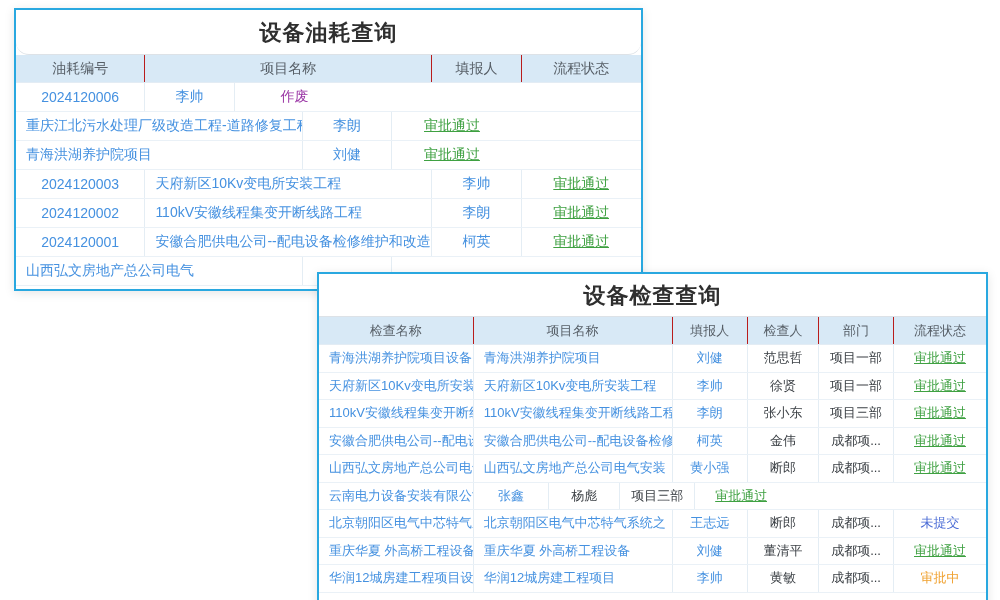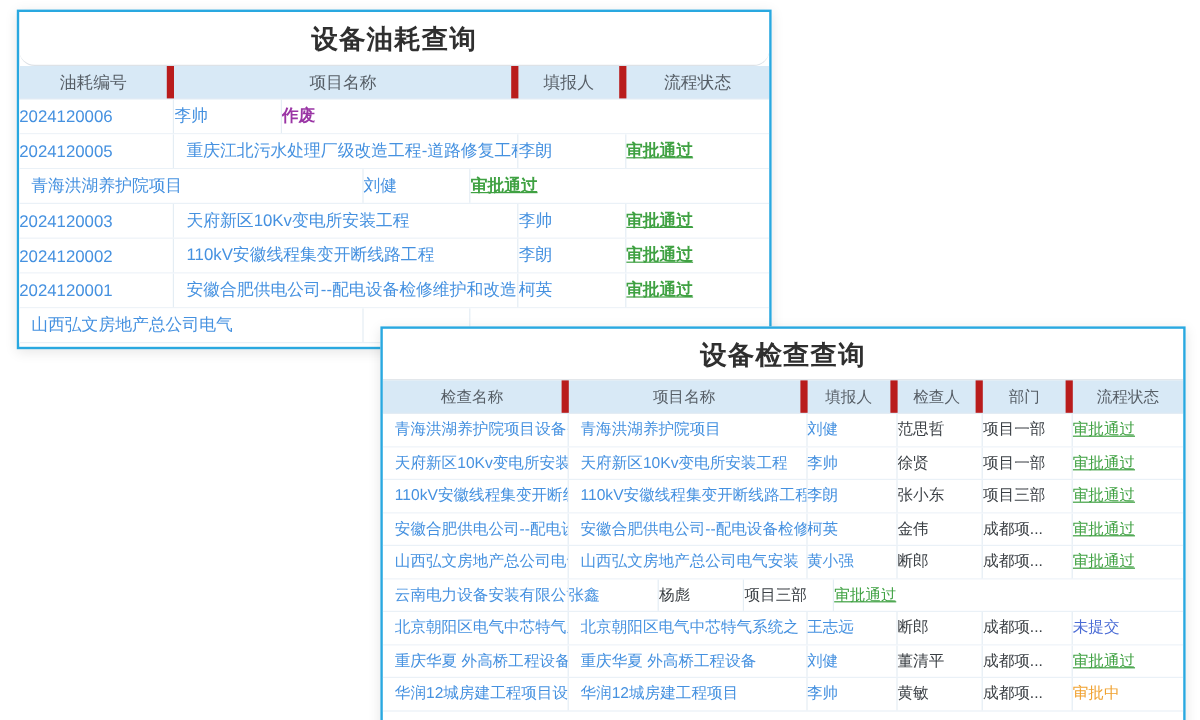--- a/index.html
+++ b/index.html
@@ -44,43 +44,43 @@
   .thead, .trow { display: flex; width: 100%; }
   .thead {
     background: var(--header-bg);
     height: 28px;
     border-bottom: 1px solid #e3ecf4;
   }
   .thead .cell {
     color: #565e66;
     font-weight: normal;
     justify-content: center;
-    border-right: 6px solid #b91c1c;
+    border-right: 1px solid #b91c1c;
   }
   .trow { border-bottom: 1px solid #eaf1f7; background: #fff; }
   #panel-fuel .trow { height: 29px; }
   #panel-insp .trow { height: 27.5px; }
   .cell {
     display: flex;
     align-items: center;
     overflow: hidden;
     white-space: nowrap;
     border-right: 1px solid #e4edf4;
   }
   .cell:last-child { border-right: none; }
   #panel-fuel .cell { font-size: 14px; }
   #panel-insp .cell { font-size: 13px; }
   .cell.left  { justify-content: flex-start; padding-left: 10px; }
-  .cell.center{ justify-content: flex-start; }
+  .cell.center{ justify-content: center; }
 
   
   .c-id     { width: 20.7%; }
   .c-proj   { width: 45.9%; }
   .c-rep    { width: 14.3%; }
-  .c-status { width: 19.1%; font-weight: bold; }
+  .c-status { width: 19.1%; }
   
   .c-name    { width: 23.2%; }
   .c-proj2   { width: 29.8%; }
   .c-rep2    { width: 11.3%; }
   .c-insp    { width: 10.7%; }
   .c-dept    { width: 11.2%; }
   .c-status2 { width: 13.8%; }
 
   .link { color: var(--link-blue); }
   .plain { color: #3a3f44; }
@@ -107,23 +107,20 @@
           <span class="link">2024120006</span>
         </div>
         <div class="cell c-rep center">
           <span class="link">李帅</span>
         </div>
         <div class="cell c-status center">
           <span class="st-void">作废</span>
         </div>
       </div>
       <div class="trow">
-        <div class="cell c-id center">
-          <span class="link">2024120005</span>
-        </div>
         <div class="cell c-proj left">
           <span class="link">重庆江北污水处理厂级改造工程-道路修复工程</span>
         </div>
         <div class="cell c-rep center">
           <span class="link">李朗</span>
         </div>
         <div class="cell c-status center">
           <span class="st-approved">审批通过</span>
         </div>
       </div>

